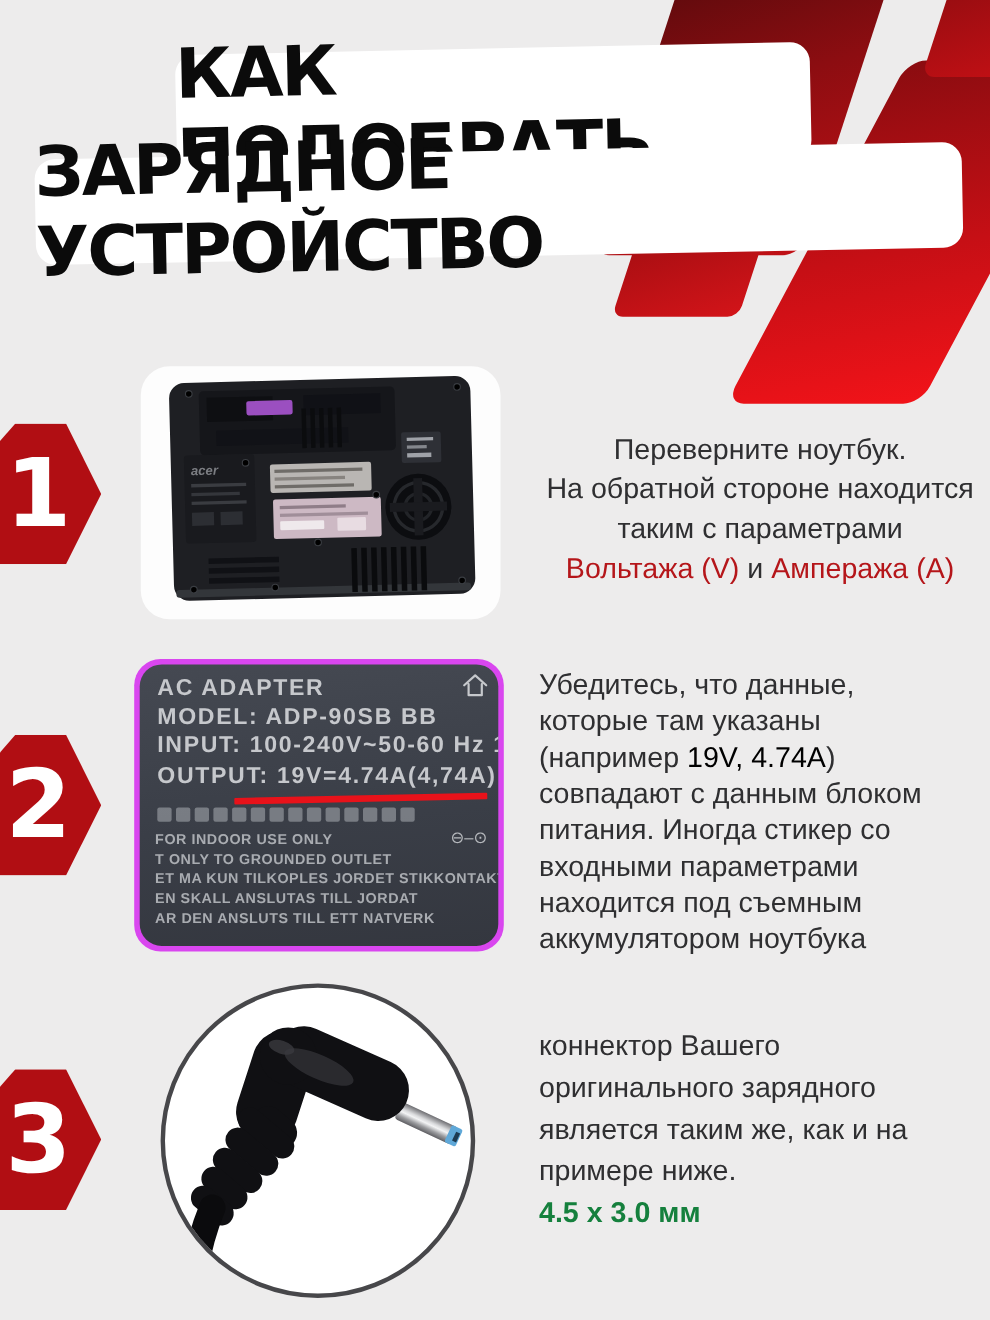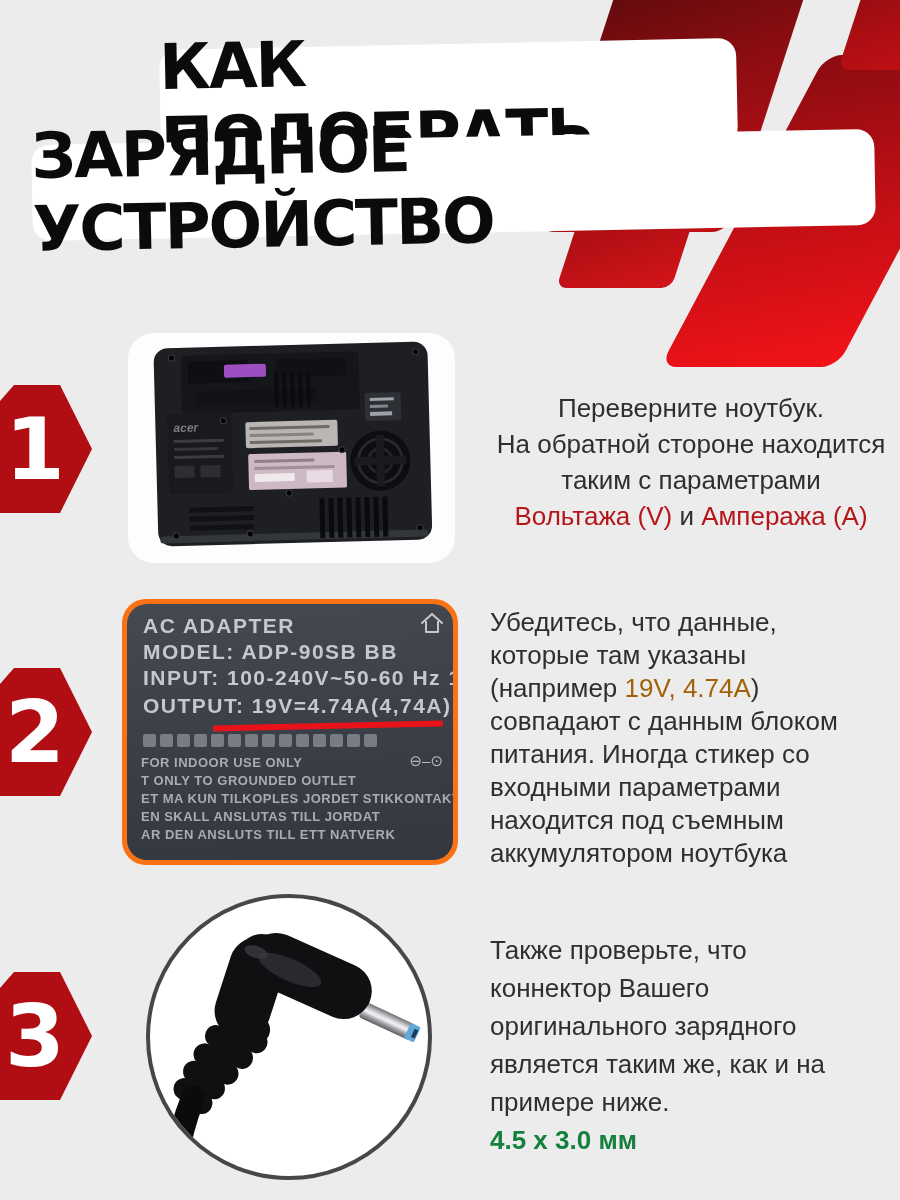--- a/index.html
+++ b/index.html
@@ -43,31 +43,31 @@
   .badge-1{top:385px;}
   .badge-2{top:668px;}
   .badge-3{top:972px;}
   
   .step-text{position:absolute;left:490px;width:402px;z-index:2;color:#2f2f31;font-size:26px;}
   .step-text .ln{white-space:nowrap;}
   .text-1{top:390px;line-height:36px;text-align:center;}
   .text-2{top:606px;line-height:33px;}
   .text-3{top:931px;line-height:38px;}
   .red-bold{color:#b5161a;font-weight:normal;}
-  .red-val{color:#a16207;}
+  .red-val{color:#000000;}
   .size-line{color:#15803d;font-weight:bold;}
   
   .photo-box{
     position:absolute;left:128px;top:333px;width:327px;height:230px;z-index:2;
     background:#fdfdfd;border-radius:26px;
   }
   .photo-box svg{filter:blur(0.4px);}
   
   .adapter-wrap{position:absolute;left:122px;top:599px;width:336px;height:266px;z-index:2;
-    background:#f97316;border-radius:24px;}
+    background:#d946ef;border-radius:24px;}
   .adapter{position:absolute;left:5px;top:5px;right:5px;bottom:5px;border-radius:20px;
     background:linear-gradient(175deg,#454952 0%,#3a3e47 55%,#34373f 100%);
     overflow:hidden;color:#c6c8cc;filter:blur(0.3px);}
   .adapter .big-ln{position:absolute;left:16px;font-size:21px;font-weight:bold;
     letter-spacing:1.5px;white-space:nowrap;color:#c6c8cc;}
   .adapter .cjk-block-row{position:absolute;left:16px;top:130px;display:flex;gap:4px;}
   .adapter .cjk-block-row i{display:block;width:13px;height:13px;border-radius:2px;
     background:rgba(172,175,181,0.55);}
   .adapter .small-lns{position:absolute;left:14px;top:150px;font-size:13px;line-height:18px;
     font-weight:bold;letter-spacing:0.5px;color:#a9acb1;white-space:nowrap;}
@@ -274,21 +274,20 @@
         <rect x="21" y="187" width="44" height="22" rx="11" transform="rotate(40 43 198)"></rect>
       </g>
       <path d="M43 200 Q30 232 26 266" stroke="#0b0b0d" stroke-width="24" fill="none" stroke-linecap="round"></path>
 
       <ellipse cx="140" cy="72" rx="34" ry="11" fill="#2e2e32" opacity="0.9" transform="rotate(24 140 72)"></ellipse>
       <ellipse cx="106" cy="54" rx="12" ry="6" fill="#3a3a3e" opacity="0.8" transform="rotate(18 106 54)"></ellipse>
     </svg>
   </div>
 
   <div class="step-text text-3">
-    <div class="ln">Также проверьте, что</div>
     <div class="ln">коннектор Вашего</div>
     <div class="ln">оригинального зарядного</div>
     <div class="ln">является таким же, как и на</div>
     <div class="ln">примере ниже.</div>
     <div class="ln size-line">4.5 x 3.0 мм</div>
   </div>
 
 </div>
 
 </body></html>

